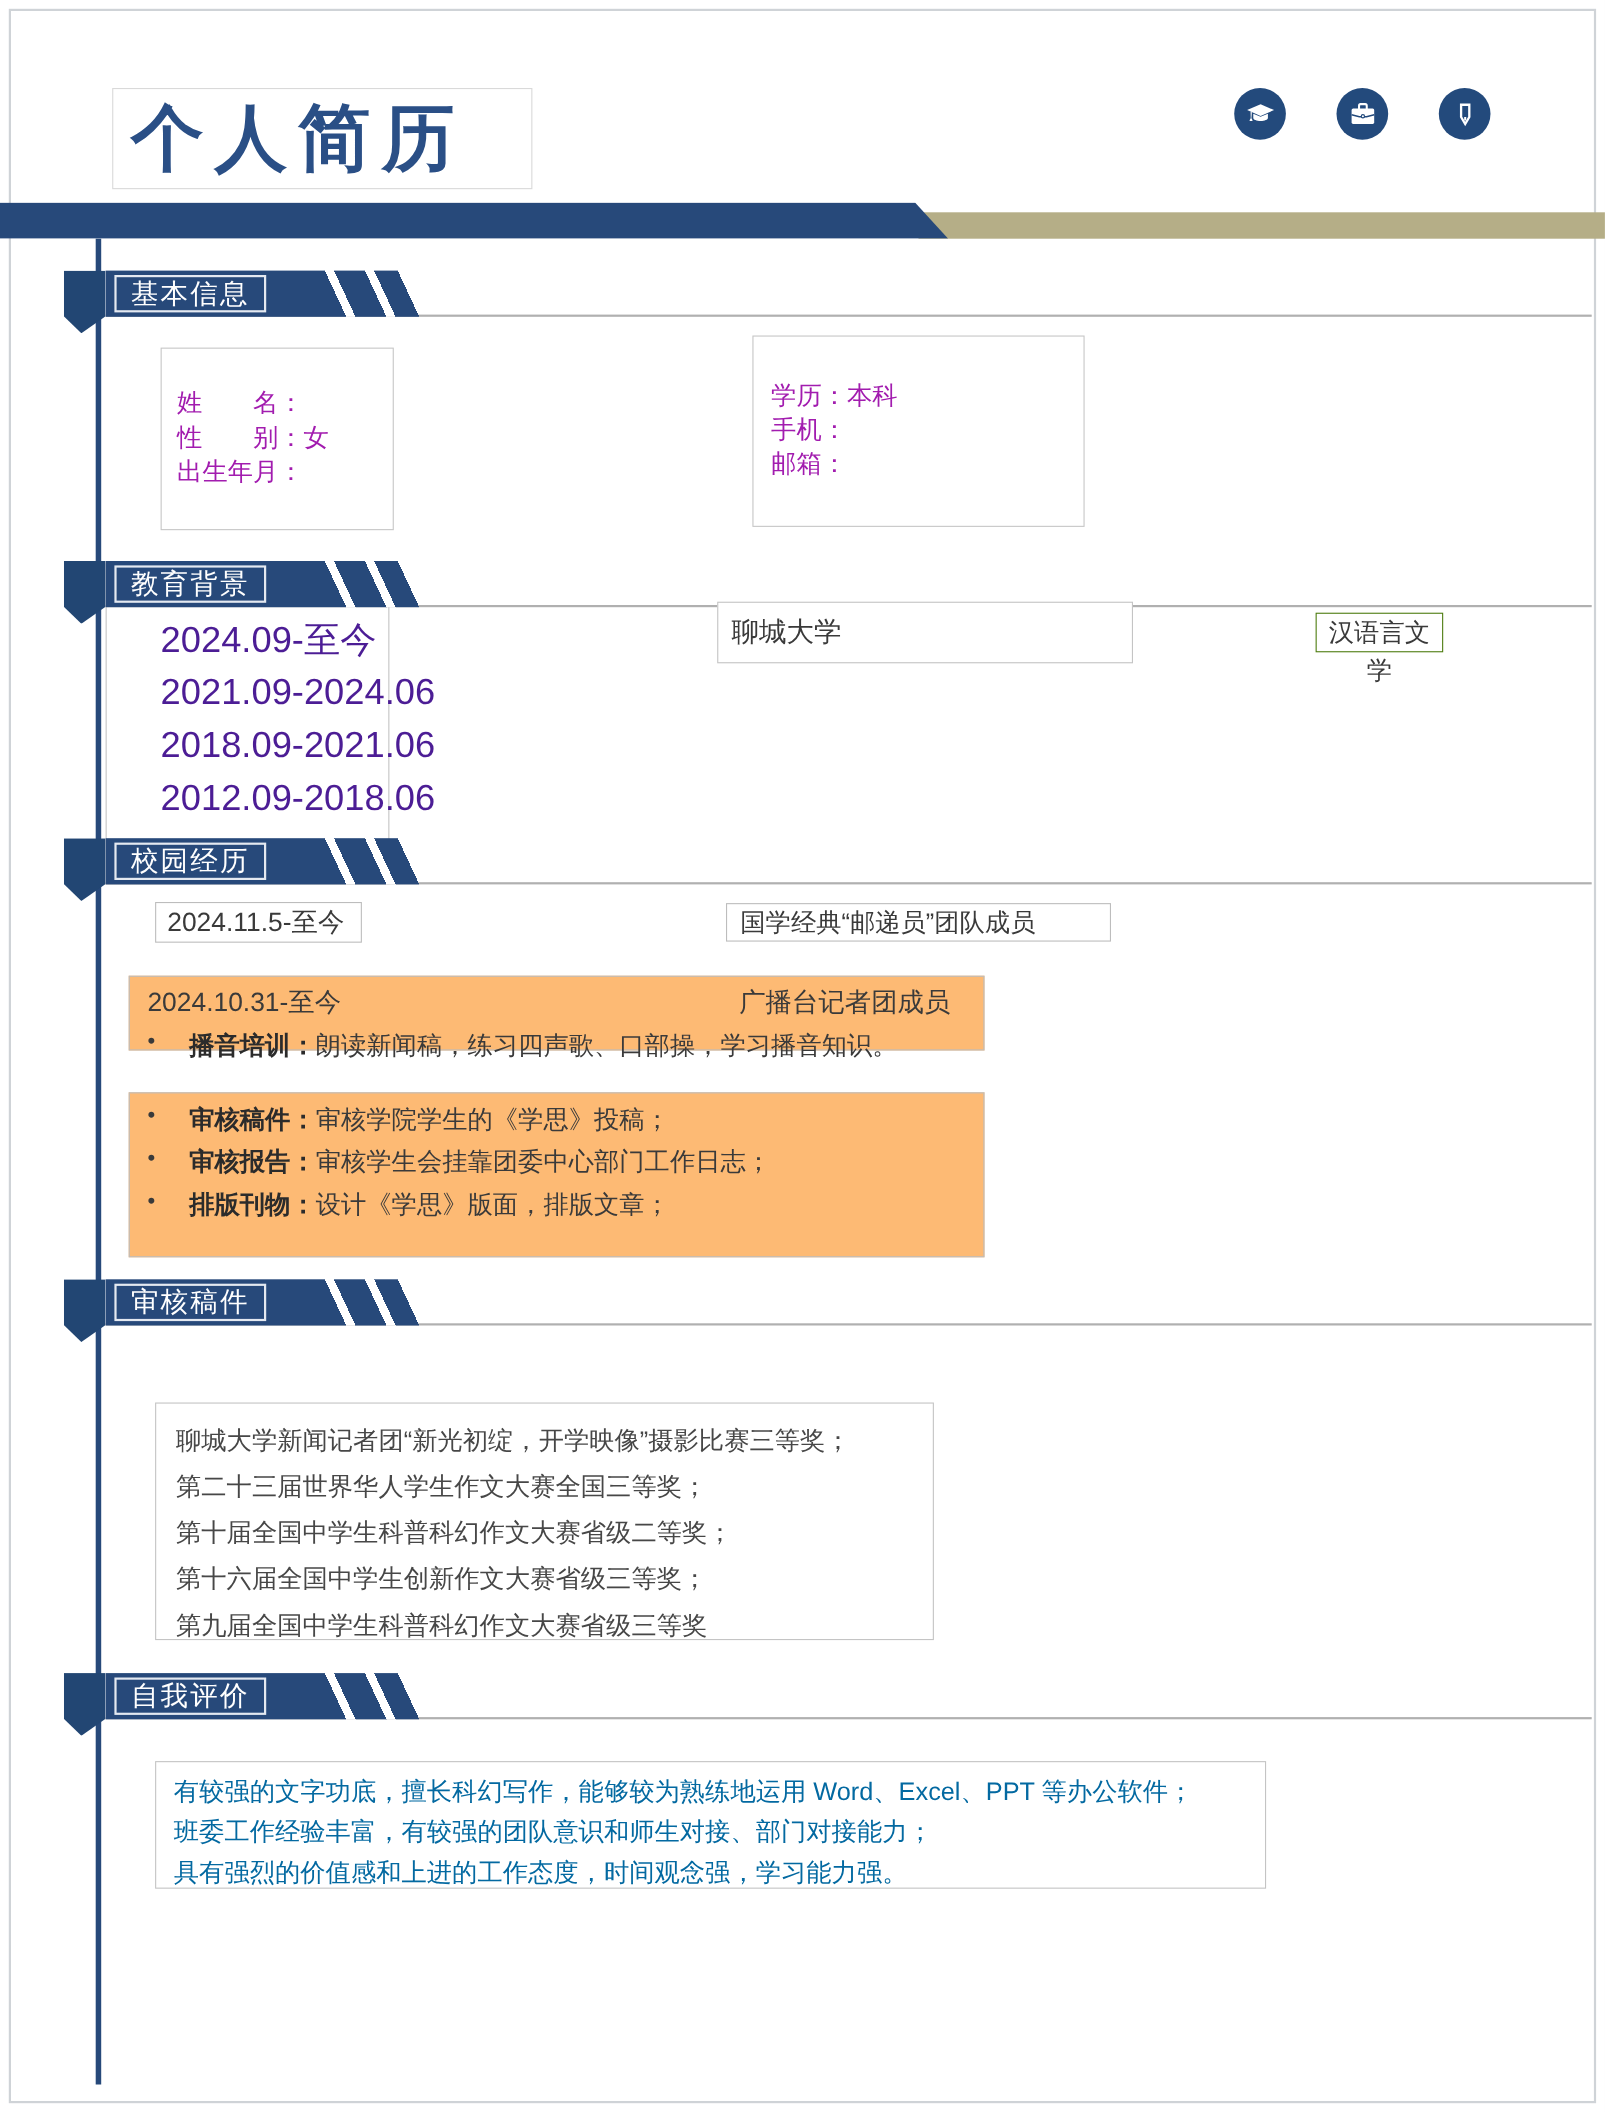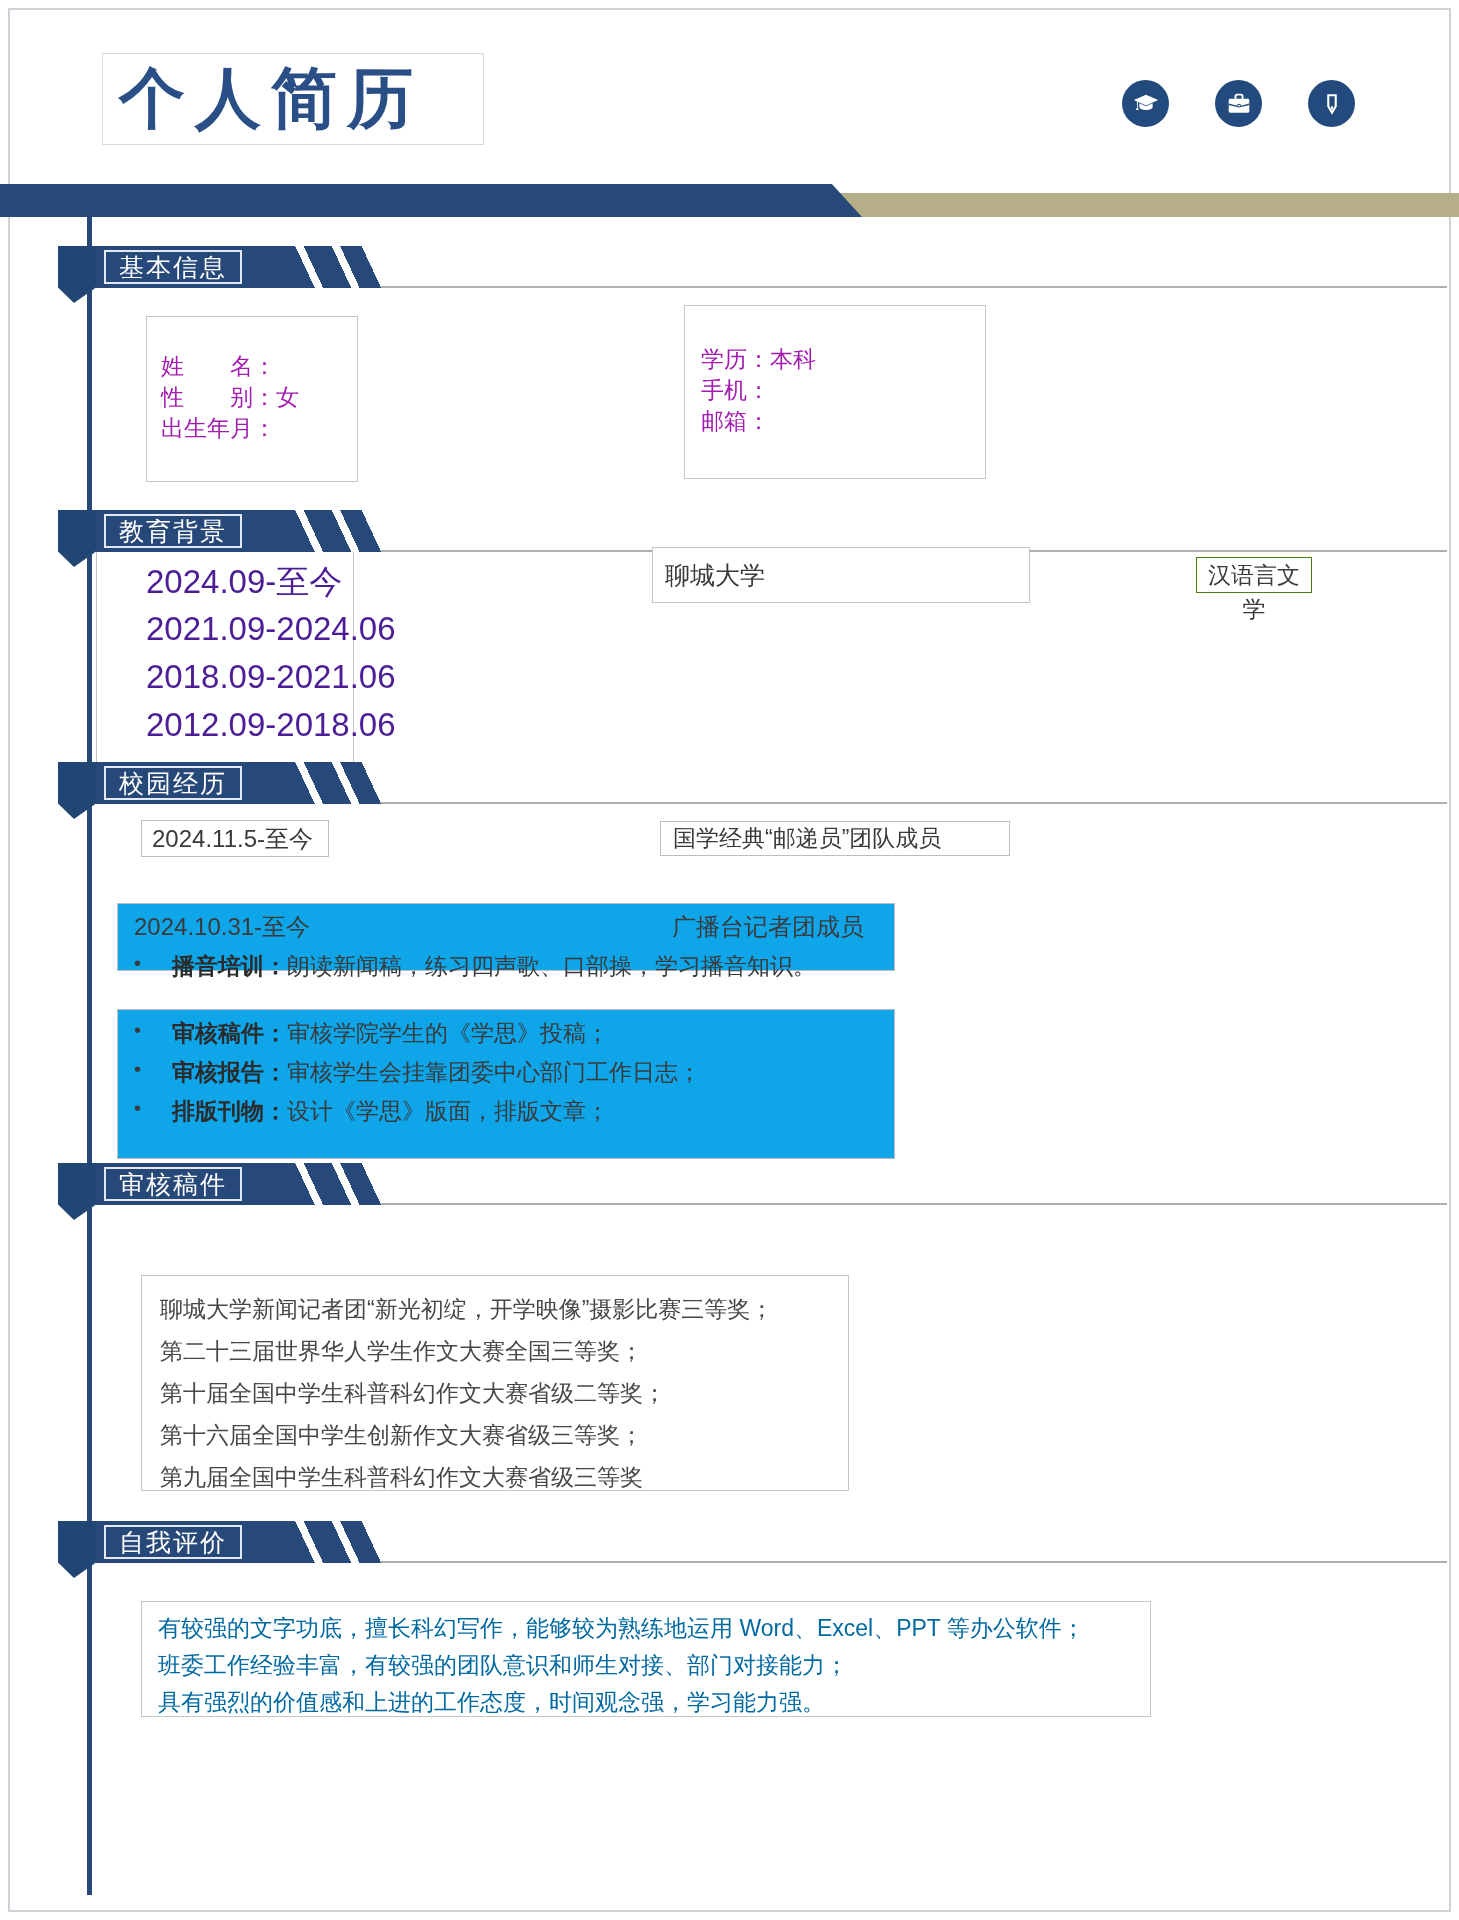--- a/index.html
+++ b/index.html
@@ -6,21 +6,21 @@
   .page {
     position:relative; width:1459px; height:1920px; margin:0 auto;
     background:#ffffff; overflow:hidden;
     font-family:"Liberation Sans","DejaVu Sans",sans-serif;
     color:#3a3a3a;
   }
   .frame { position:absolute; inset:8px; border:2px solid #cfd3d7; pointer-events:none; }
 
   
   .title-box {
-    position:absolute; left:102px; top:53px; width:380px; height:90px;
+    position:absolute; left:102px; top:80px; width:380px; height:90px;
     border:1px solid #d9d9d9; background:#fff;
   }
   .title-text {
     font-size:66px; font-weight:600; color:#2a4f86;
     letter-spacing:10px; line-height:88px; padding-left:16px; white-space:nowrap;
   }
   .icons { position:absolute; left:1122px; top:80px; display:flex; gap:46px; }
   .icirc {
     width:47px; height:47px; border-radius:50%; background:#234a7c;
     display:flex; align-items:center; justify-content:center;
@@ -65,21 +65,21 @@
                 border:1px solid #c4c4c4; line-height:54px; padding-left:12px;
                 box-sizing:border-box; font-size:25px; background:#fff; }
   .major-box  { position:absolute; left:1196px; top:557px; width:116px; height:36px;
                 border:1px solid #4d7c0f; line-height:34px; text-align:center;
                 box-sizing:border-box; font-size:23px; background:#fff; }
 
   
   .dbox { position:absolute; border:1px solid #bdbdbd; box-sizing:border-box; background:#fff; }
   .e1-date { left:141px; top:820px; width:188px; height:37px; line-height:35px; padding-left:10px; font-size:24px; }
   .e1-role { left:660px; top:821px; width:350px; height:35px; line-height:33px; padding-left:12px; font-size:23px; }
-  .exp-box { position:absolute; border:1px solid #bdbdbd; box-sizing:border-box; background:#0ea5e9;margin-top:16px; }
+  .exp-box { position:absolute; border:1px solid #bdbdbd; box-sizing:border-box; background:#fdba74; }
   .e2 { left:117px; top:887px; width:778px; height:68px; }
   .e3 { left:117px; top:993px; width:778px; height:150px; }
   .exp-hdr { display:flex; justify-content:space-between; padding:7px 30px 0 16px; font-size:24px; }
   .exp-b { display:flex; align-items:flex-start; padding:8px 16px 0 16px; font-size:23px; }
   .dot { width:38px; font-size:20px; padding-top:1px; }
   .b-label { font-weight:700; color:#2b2b2b; white-space:nowrap; }
 
   
   .honors-box { position:absolute; left:141px; top:1275px; width:708px; height:216px;
                 border:1px solid #c4c4c4; box-sizing:border-box; padding:12px 0 0 18px;

